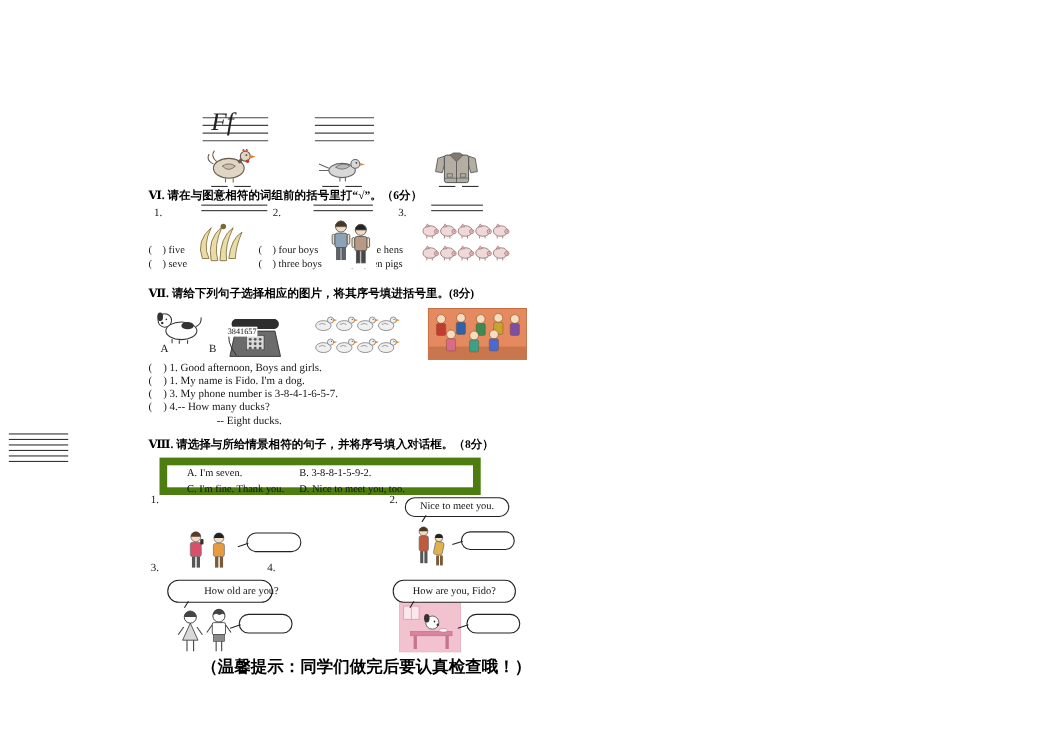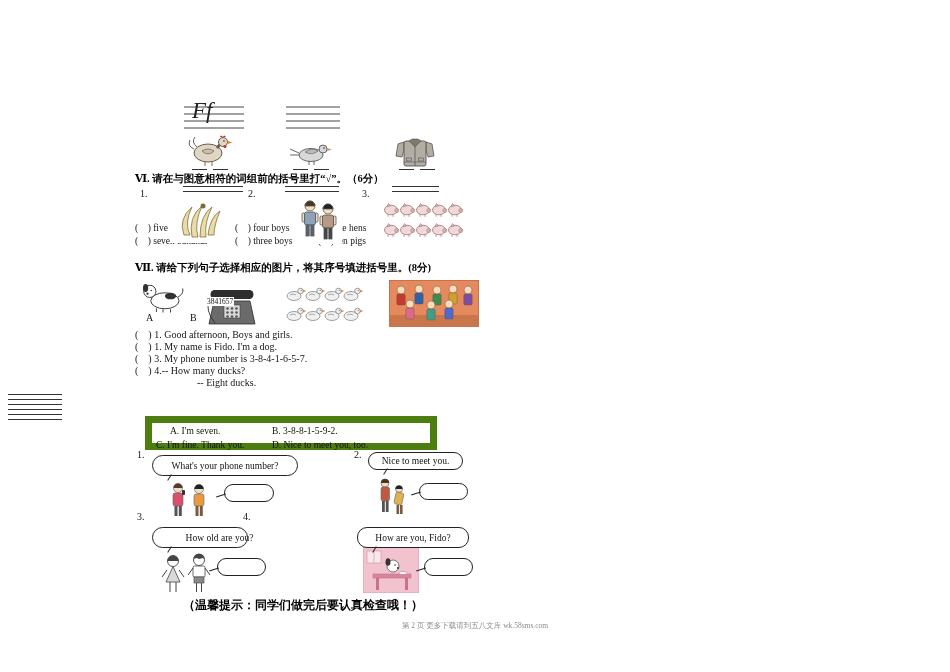--- a/index.html
+++ b/index.html
@@ -263,32 +263,32 @@
 
   <div>
     <div class="line" style="left:8px;top:394px;width:54px;"></div>
     <div class="line" style="left:8px;top:399px;width:54px;"></div>
     <div class="line" style="left:8px;top:404px;width:54px;"></div>
     <div class="line" style="left:8px;top:409px;width:54px;"></div>
     <div class="line" style="left:8px;top:414px;width:54px;"></div>
     <div class="line" style="left:8px;top:419px;width:54px;"></div>
   </div>
 
+  <div class="t h" style="left:135px;top:398px;">Ⅷ. 请选择与所给情景相符的句子，并将序号填入对话框。（8分）</div>
 
   <div class="opts-box" style="left:145px;top:416px;width:292px;height:34px;">
     <span style="left:18px;top:3px;">A. I'm seven.</span>
     <span style="left:120px;top:3px;">B. 3-8-8-1-5-9-2.</span>
-    <span style="left:4px;top:17px;">C. I'm fine. Thank you.</span>
+    <span style="left:18px;top:17px;">C. I'm fine. Thank you.</span>
     <span style="left:120px;top:17px;">D. Nice to meet you, too.</span>
   </div>
 
   <div class="t" style="left:137px;top:449px;">1.</div>
   <div class="t" style="left:354px;top:449px;">2.</div>
 
-  <div class="bubble" style="left:152px;top:455px;width:146px;height:21px;">What's your phone number?</div>
   <div class="bubble" style="left:368px;top:452px;width:95px;height:18px;">Nice to meet you.</div>
 
   <svg class="abs" style="left:166px;top:477px;" width="46" height="42" viewBox="0 0 46 42">
     <rect width="46" height="42" fill="#fff"></rect>
     <circle cx="12" cy="11" r="4.5" fill="#f2dcc2" stroke="#666" stroke-width="0.7"></circle>
     <path d="M7.5,11 a4.5,4.5 0 0 1 9,0 z" fill="#5a3a2a"></path>
     <rect x="7" y="16" width="10" height="13" rx="2" fill="#d9506a" stroke="#666" stroke-width="0.6"></rect>
     <rect x="16" y="13" width="3" height="5" rx="1" fill="#333"></rect>
     <rect x="8.5" y="29" width="3" height="10" fill="#555"></rect>
     <rect x="12.8" y="29" width="3" height="10" fill="#555"></rect>
@@ -349,16 +349,15 @@
     <ellipse cx="25" cy="15" rx="2.5" ry="3.8" fill="#333"></ellipse>
     <circle cx="32" cy="18" r="0.8" fill="#333"></circle>
     <circle cx="35" cy="21" r="1.1" fill="#333"></circle>
     <rect x="10" y="27" width="38" height="4" fill="#d9849c" stroke="#b86a82" stroke-width="0.5"></rect>
     <rect x="13" y="31" width="3" height="12" fill="#c27490"></rect>
     <rect x="42" y="31" width="3" height="12" fill="#c27490"></rect>
     <ellipse cx="40" cy="26" rx="4" ry="1.6" fill="#fff" stroke="#b86a82" stroke-width="0.5"></ellipse>
   </svg>
   <div class="abubble" style="left:424px;top:558px;width:49px;height:18px;"></div>
 
-  <div class="t h" style="left:183px;top:598px;font-size:12px;">（温馨提示：同学们做完后要认真检查哦！）</div>
-  <div class="footer">第 2 页 更多下载请到五八文库 wk.58sms.com</div>
+  <div class="t h" style="left:183px;top:598px;font-size:15px;">（温馨提示：同学们做完后要认真检查哦！）</div>
 
 </div>
 
 </body></html>

